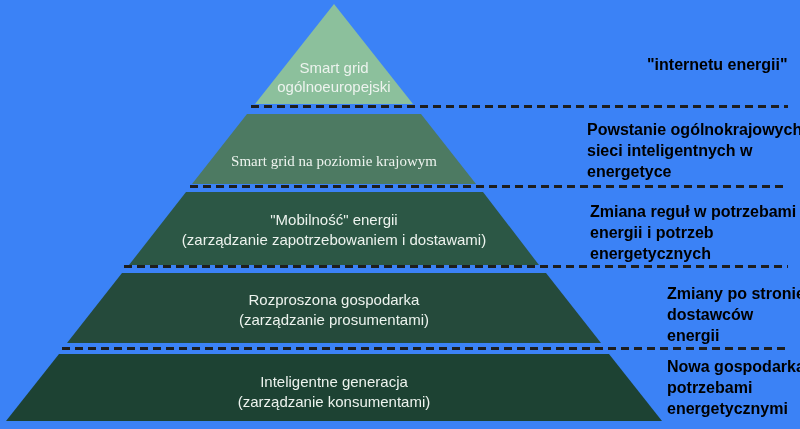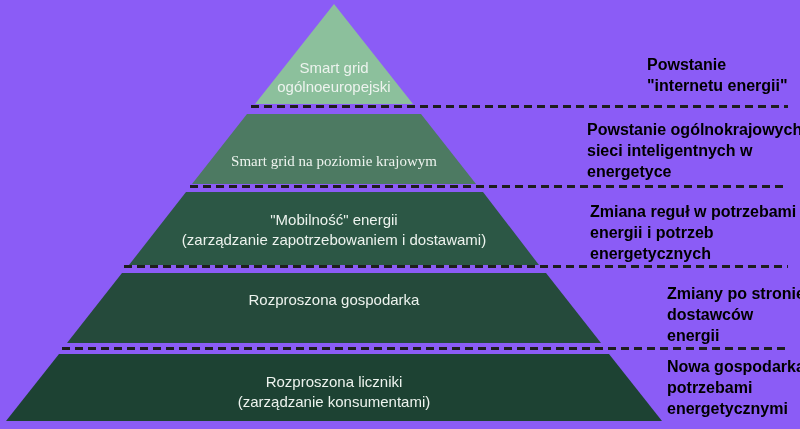--- a/index.html
+++ b/index.html
@@ -1,20 +1,20 @@
 <!DOCTYPE html>
 <html><head>
 <meta charset="utf-8">
 <style>
   html, body { margin: 0; padding: 0; background: #ffffff; }
   .stage {
     position: relative;
     width: 800px;
     height: 429px;
-    background: #8b5cf6;
+    background: #3b82f6;
     overflow: hidden;
     font-family: "Liberation Sans", sans-serif;
   }
   
   .level { position: absolute; inset: 0; }
   .lvl1 { clip-path: polygon(334px 4px, 413px 104px, 255px 104px); }
   .lvl2 { clip-path: polygon(247px 114px, 421px 114px, 476px 184px, 192px 184px); }
   .lvl3 { clip-path: polygon(186px 192px, 483px 192px, 539px 265px, 129px 265px); }
   .lvl4 { clip-path: polygon(122px 273px, 546px 273px, 601px 343px, 67px 343px); }
   .lvl5 { clip-path: polygon(59px 354px, 609px 354px, 662px 421px, 6px 421px); }
@@ -84,28 +84,28 @@
   </div>
   <div class="plabel pl2">
     <div>Smart grid na poziomie krajowym</div>
   </div>
   <div class="plabel pl3">
     <div>"Mobilność" energii</div>
     <div>(zarządzanie zapotrzebowaniem i dostawami)</div>
   </div>
   <div class="plabel pl4">
     <div>Rozproszona gospodarka</div>
+    <div>(zarządzanie prosumentami)</div>
   </div>
   <div class="plabel pl5">
-    <div>Rozproszona liczniki</div>
+    <div>Inteligentne generacja</div>
     <div>(zarządzanie konsumentami)</div>
   </div>
 
   <div class="rlabel rl1">
-    <div>Powstanie</div>
     <div>"internetu energii"</div>
   </div>
   <div class="rlabel rl2">
     <div>Powstanie ogólnokrajowych</div>
     <div>sieci inteligentnych w</div>
     <div>energetyce</div>
   </div>
   <div class="rlabel rl3">
     <div>Zmiana reguł w potrzebami</div>
     <div>energii i potrzeb</div>

